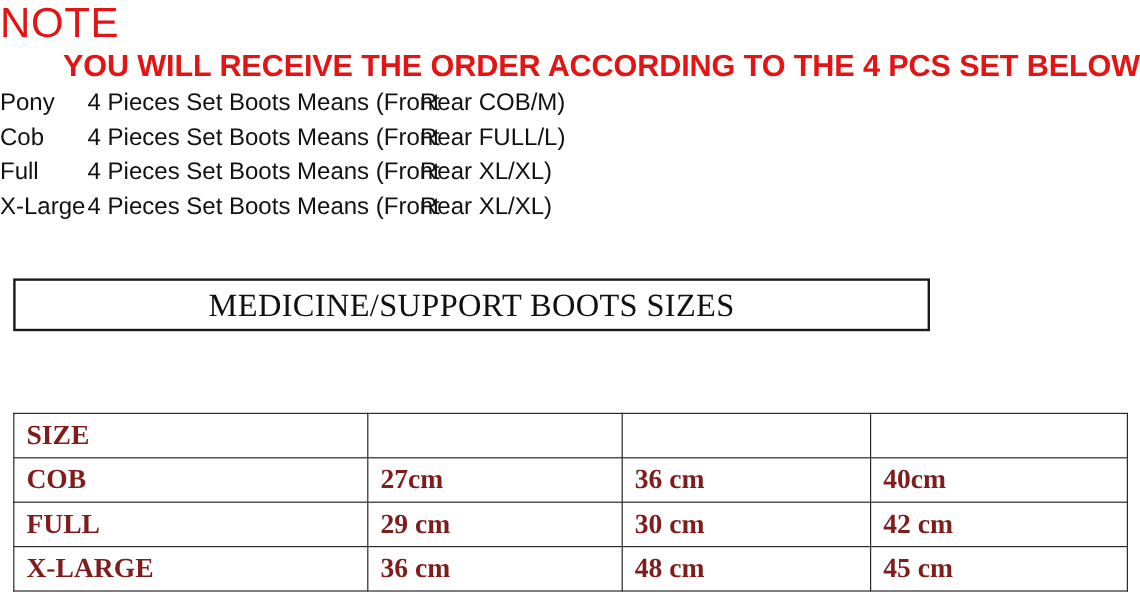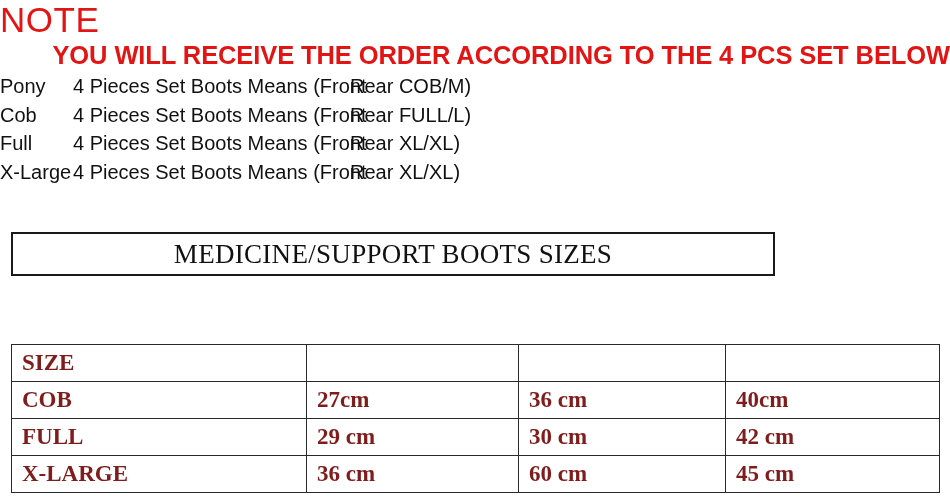--- a/index.html
+++ b/index.html
@@ -168,19 +168,19 @@
       </tr>
       <tr>
         <td>FULL</td>
         <td>29 cm</td>
         <td>30 cm</td>
         <td>42 cm</td>
       </tr>
       <tr>
         <td>X-LARGE</td>
         <td>36 cm</td>
-        <td>60 cm</td>
+        <td>48 cm</td>
         <td>45 cm</td>
       </tr>
     </tbody>
   </table>
 
 </div>
 
 </body></html>

